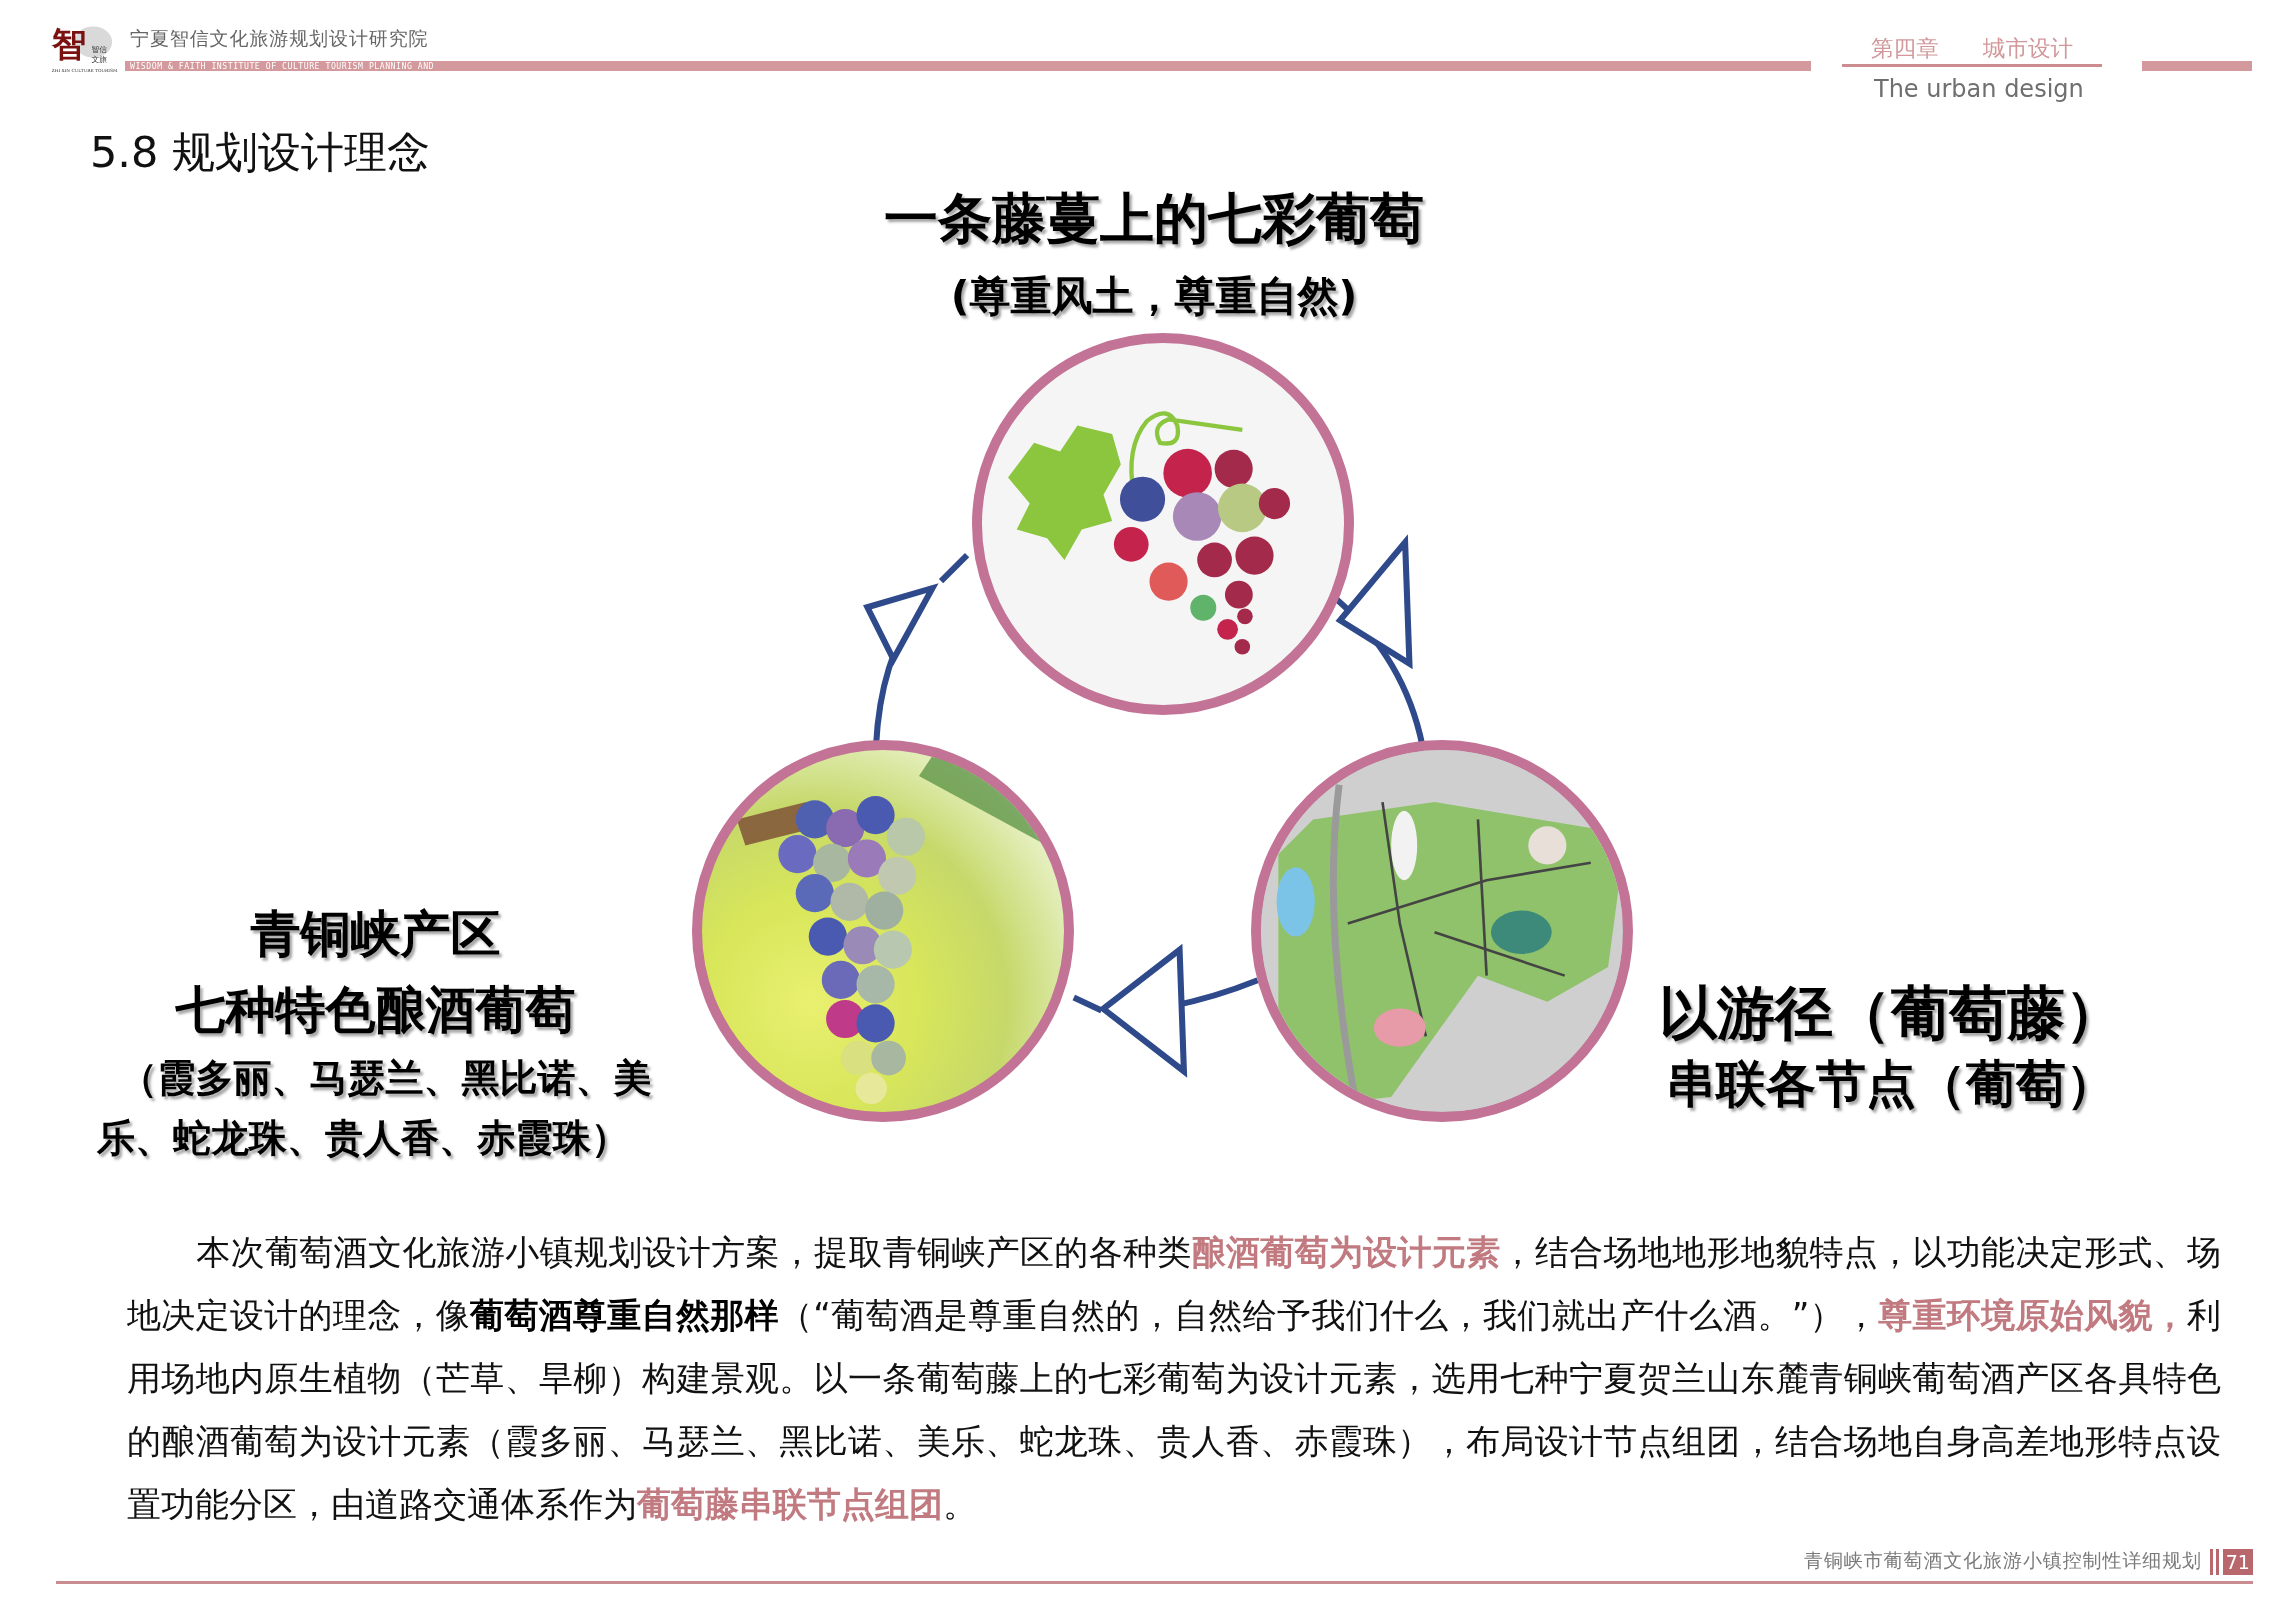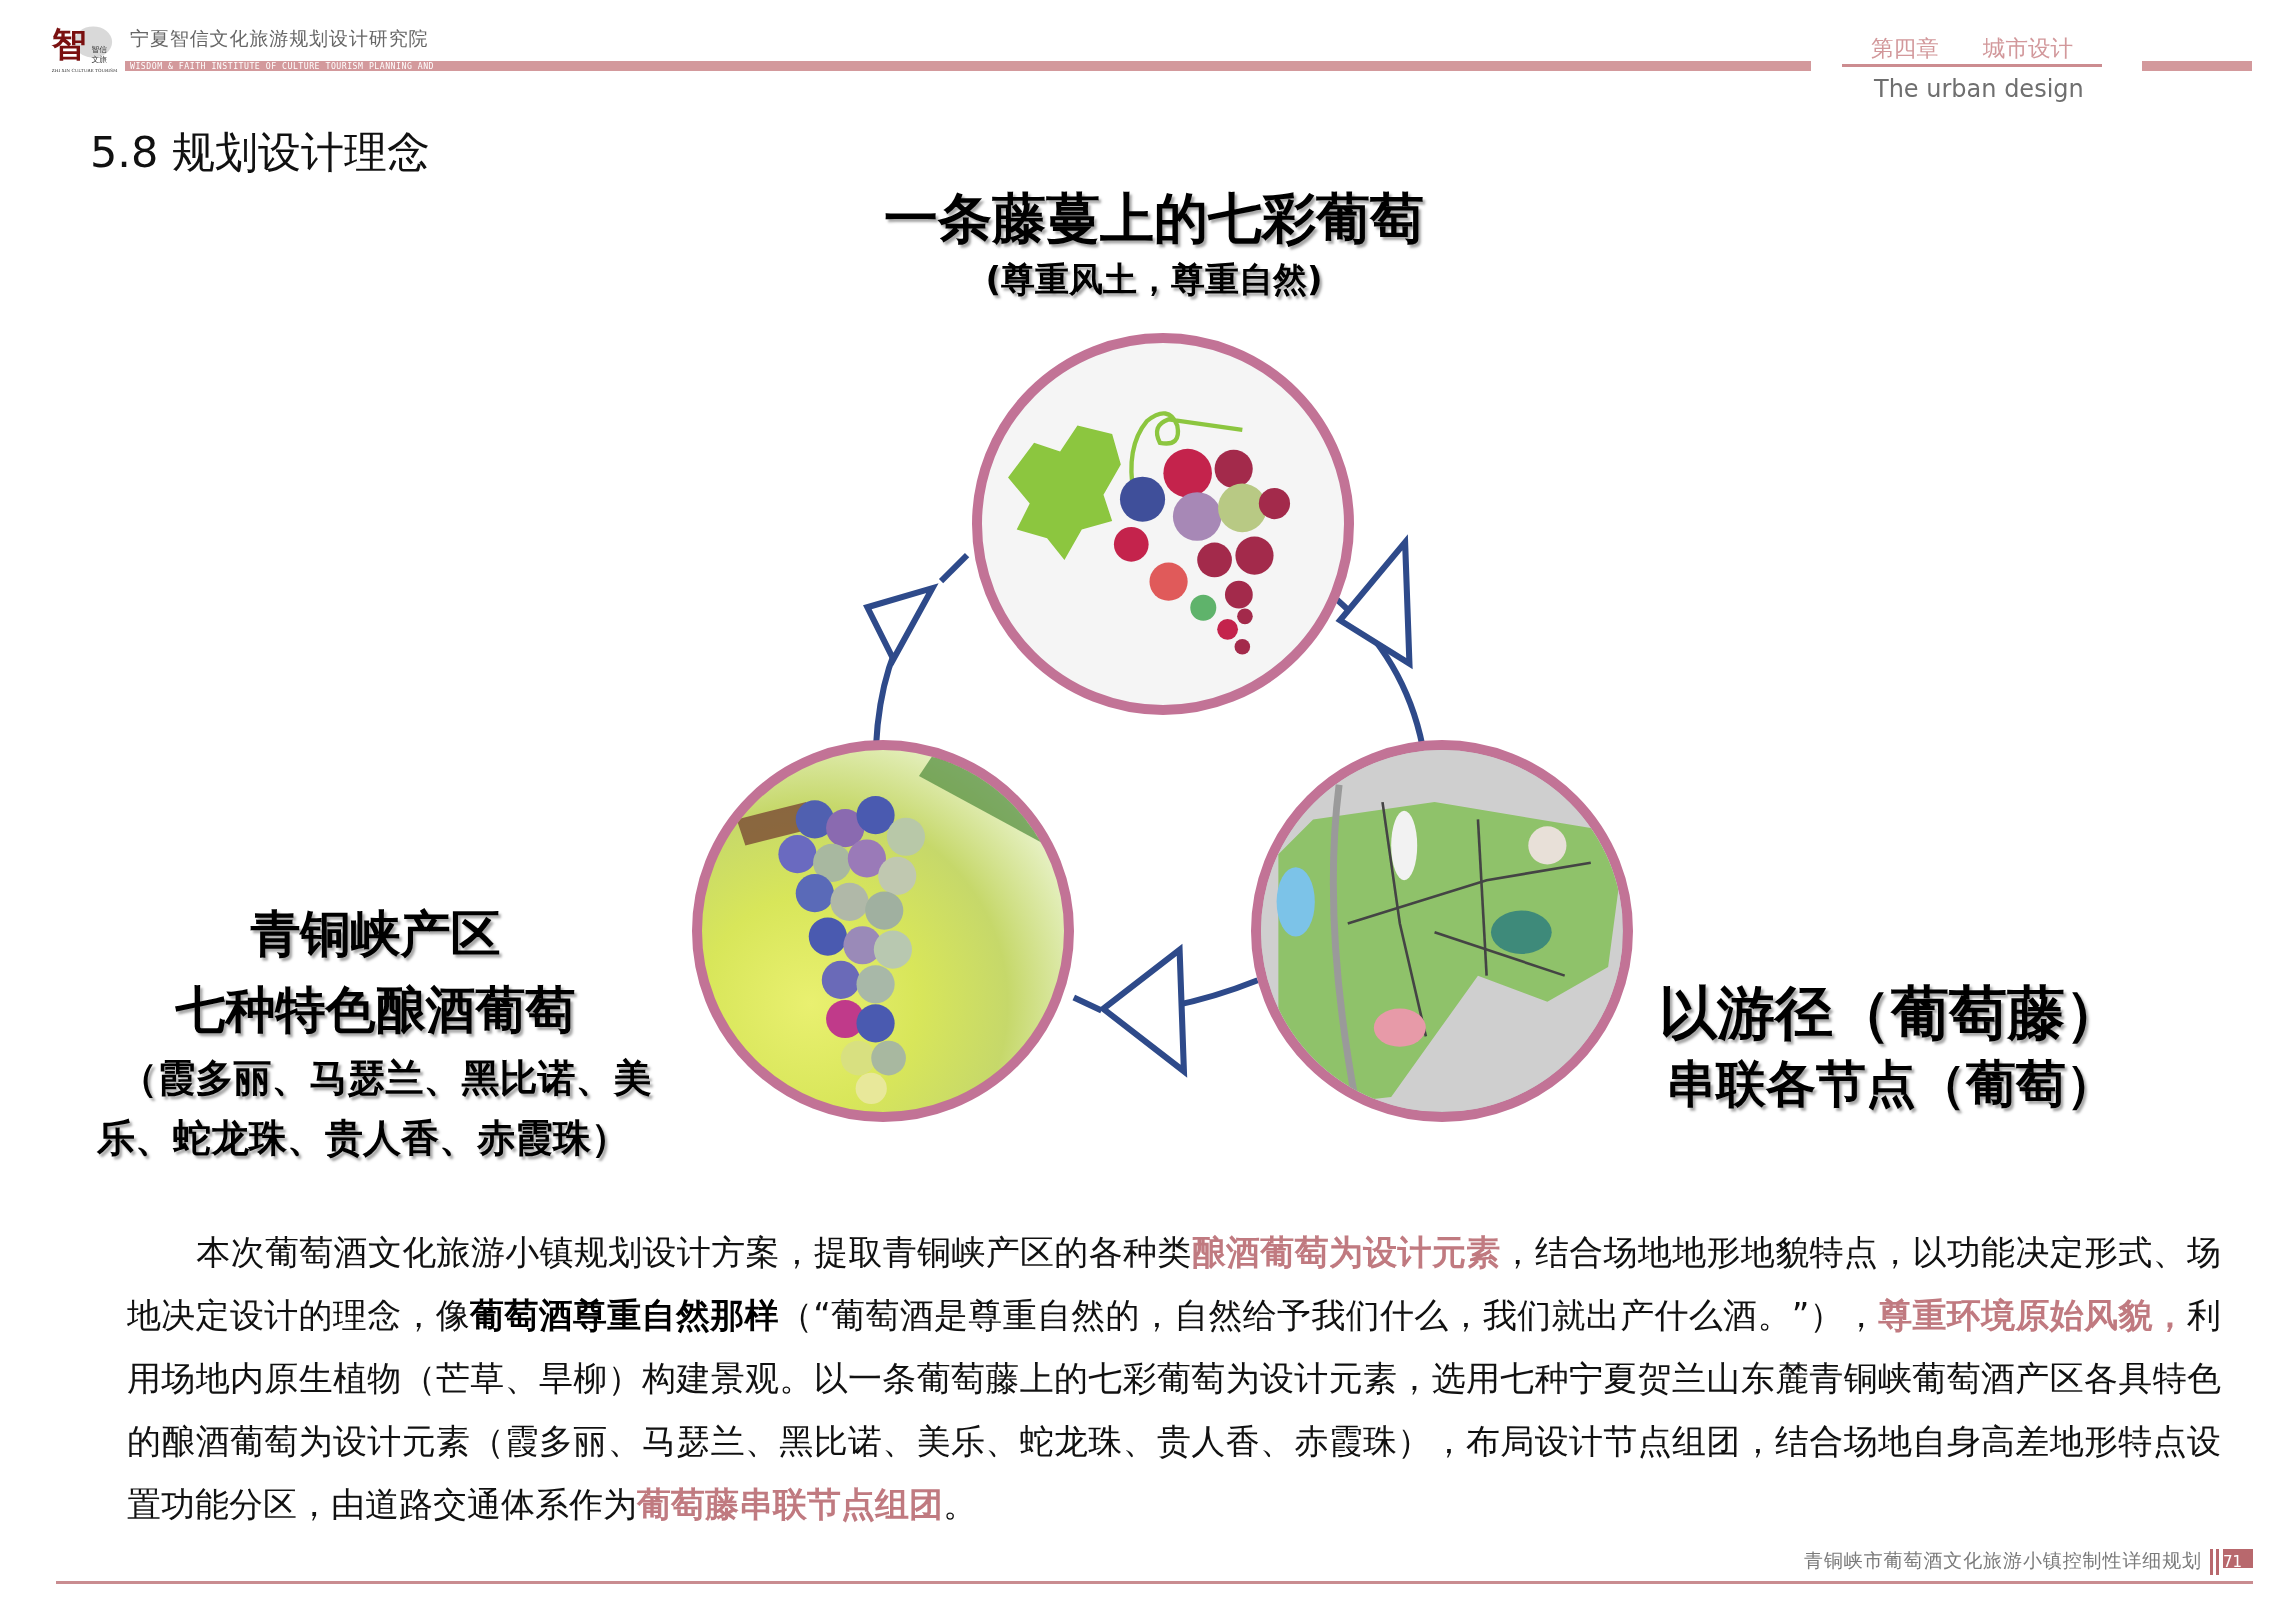--- a/index.html
+++ b/index.html
@@ -15,21 +15,21 @@
   .chap { left:1871px; top:33px; font-size:22.6px; color:#d2989b; white-space:nowrap; }
   .chap span + span { margin-left:44px; }
   .chap-line { left:1842px; top:64px; width:260px; height:2.6px; background:#cc8c90; }
   .chap-en { left:1874px; top:75px; font-size:24px; color:#6f6f6f; white-space:nowrap; }
   .right-bar { left:2142px; top:61px; width:110px; height:10.4px; background:#d3999c; }
 
   .sec-title { left:90px; top:124px; font-size:43px; color:#111; white-space:nowrap; }
 
   .big { font-weight:bold; text-shadow:2.6px 2.6px 2.6px rgba(0,0,0,0.35); color:#000; white-space:nowrap; text-align:center;margin-top:29px; }
   .h-top1 { left:807px; top:154px; width:694px; font-size:54px; }
-  .h-top2 { left:807px; top:228px; width:694px; font-size:34px; }
+  .h-top2 { left:807px; top:240px; width:694px; font-size:41px; }
 
   .h-left1 { left:115px; top:872px; width:521px; font-size:50px; }
   .h-left2 { left:115px; top:948px; width:521px; font-size:50px; }
   .h-left3 { left:97px; top:1024px; width:555px; font-size:38px; text-align:left; padding-left:22.6px; box-sizing:border-box; }
   .h-left4 { left:97px; top:1084px; width:555px; font-size:38px; text-align:left; }
 
   .h-right1 { left:1648px; top:946px; width:486px; font-size:58px; }
   .h-right2 { left:1648px; top:1022px; width:486px; font-size:50px; }
 
   
@@ -44,21 +44,21 @@
   
   .para { left:127px; top:1221px; width:2094px; font-size:34px; line-height:63px; color:#111; text-align:justify; }
   .para .indent { display:inline-block; width:69px; }
   .hl { color:#c07a80; font-weight:bold; }
   .bd { font-weight:bold; color:#000; }
 
   
   .foot-text { left:1804px; top:1548px; width:385px; font-size:19px; color:#7a7a7a; text-align:right; white-space:nowrap; letter-spacing:0.9px; }
   .foot-tick1 { left:2210px; top:1549px; width:2.6px; height:26px; background:#b8686d; }
   .foot-tick2 { left:2216px; top:1549px; width:2.6px; height:26px; background:#b8686d; }
-  .foot-page { left:2223px; top:1549px; width:29.5px; height:19px; background:#b8686d; color:#fff; font-size:15px; line-height:26px; }
+  .foot-page { left:2223px; top:1549px; width:29.5px; height:26px; background:#b8686d; color:#fff; font-size:19px; line-height:26px; text-align:center; }
   .foot-line { left:56px; top:1581px; width:2197px; height:2.6px; background:#c98c90; }
 </style>
 </head>
 <body>
 
 <div class="abs logo">
   <svg width="69" height="54" viewBox="0 0 80 62">
     <ellipse cx="50" cy="24" rx="22" ry="18" fill="#c9c9c9" opacity="0.7"></ellipse>
     <text x="2" y="40" font-size="40" font-weight="bold" fill="#7a1010" font-family="DejaVu Serif, serif">智</text>
     <text x="48" y="36" font-size="9" fill="#333" font-family="DejaVu Sans, sans-serif">智信</text>

